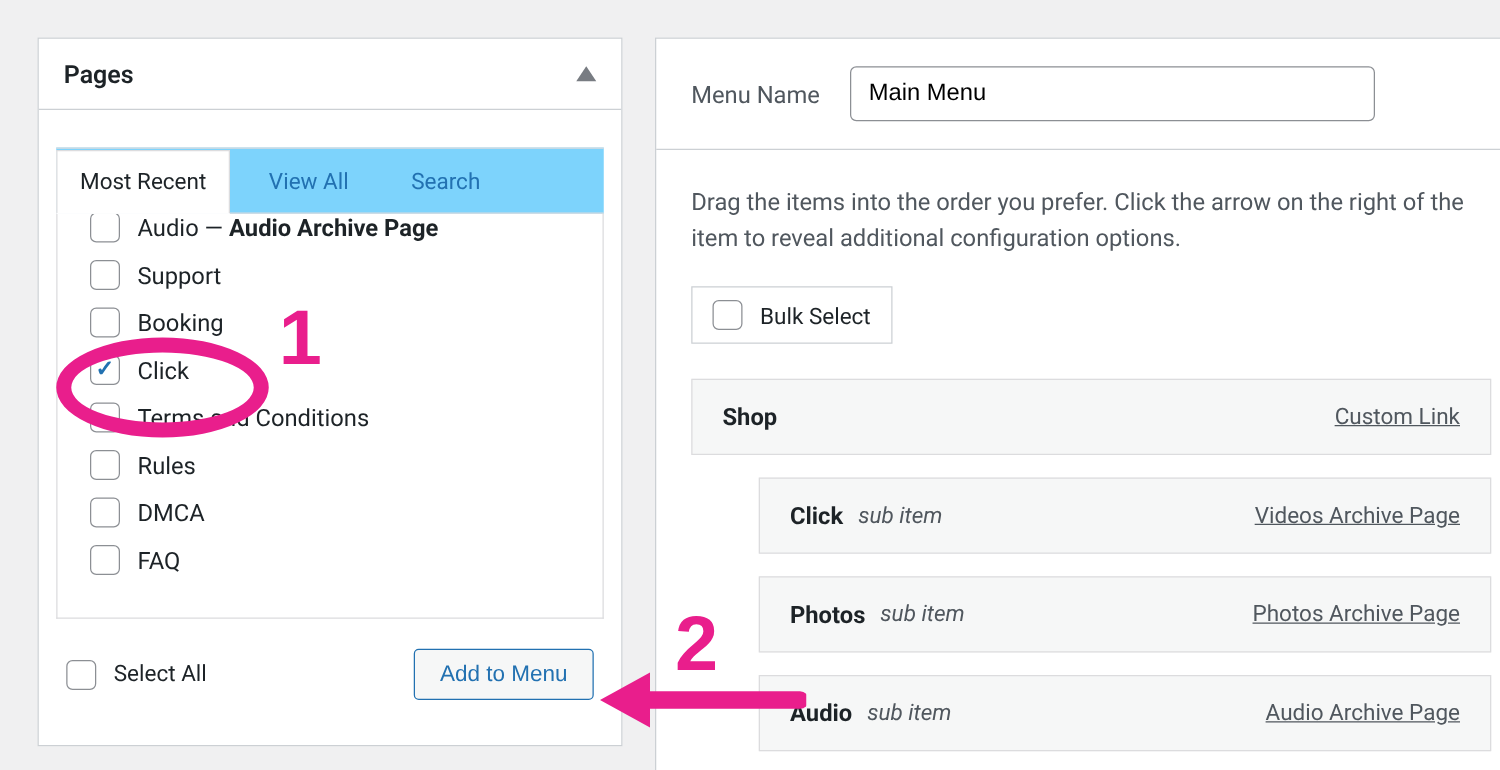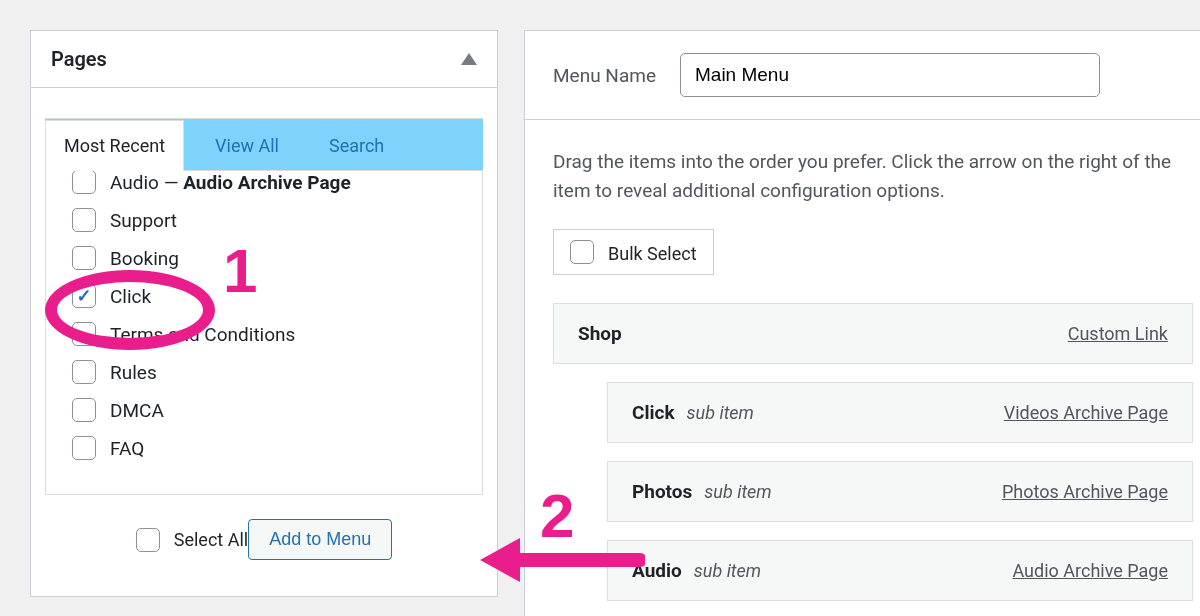--- a/index.html
+++ b/index.html
@@ -87,21 +87,21 @@
   }
   .cbx.checked::after{
     content:"✓";
     font-weight:900;
     color:var(--link);
     font-size:18px;
     line-height:1;
   }
 
   .select-all-row{
-    display:flex;align-items:center;justify-content:center;
+    display:flex;align-items:center;justify-content:space-between;
     padding:24px 8px 20px 8px;
   }
   .select-all{display:flex;align-items:center;gap:14px;font-size:18px;}
   .add-btn{
     border:1px solid var(--link);
     color:var(--link);
     background:#f6f7f7;
     padding:9px 20px;
     font-size:18px;
     border-radius:4px;

